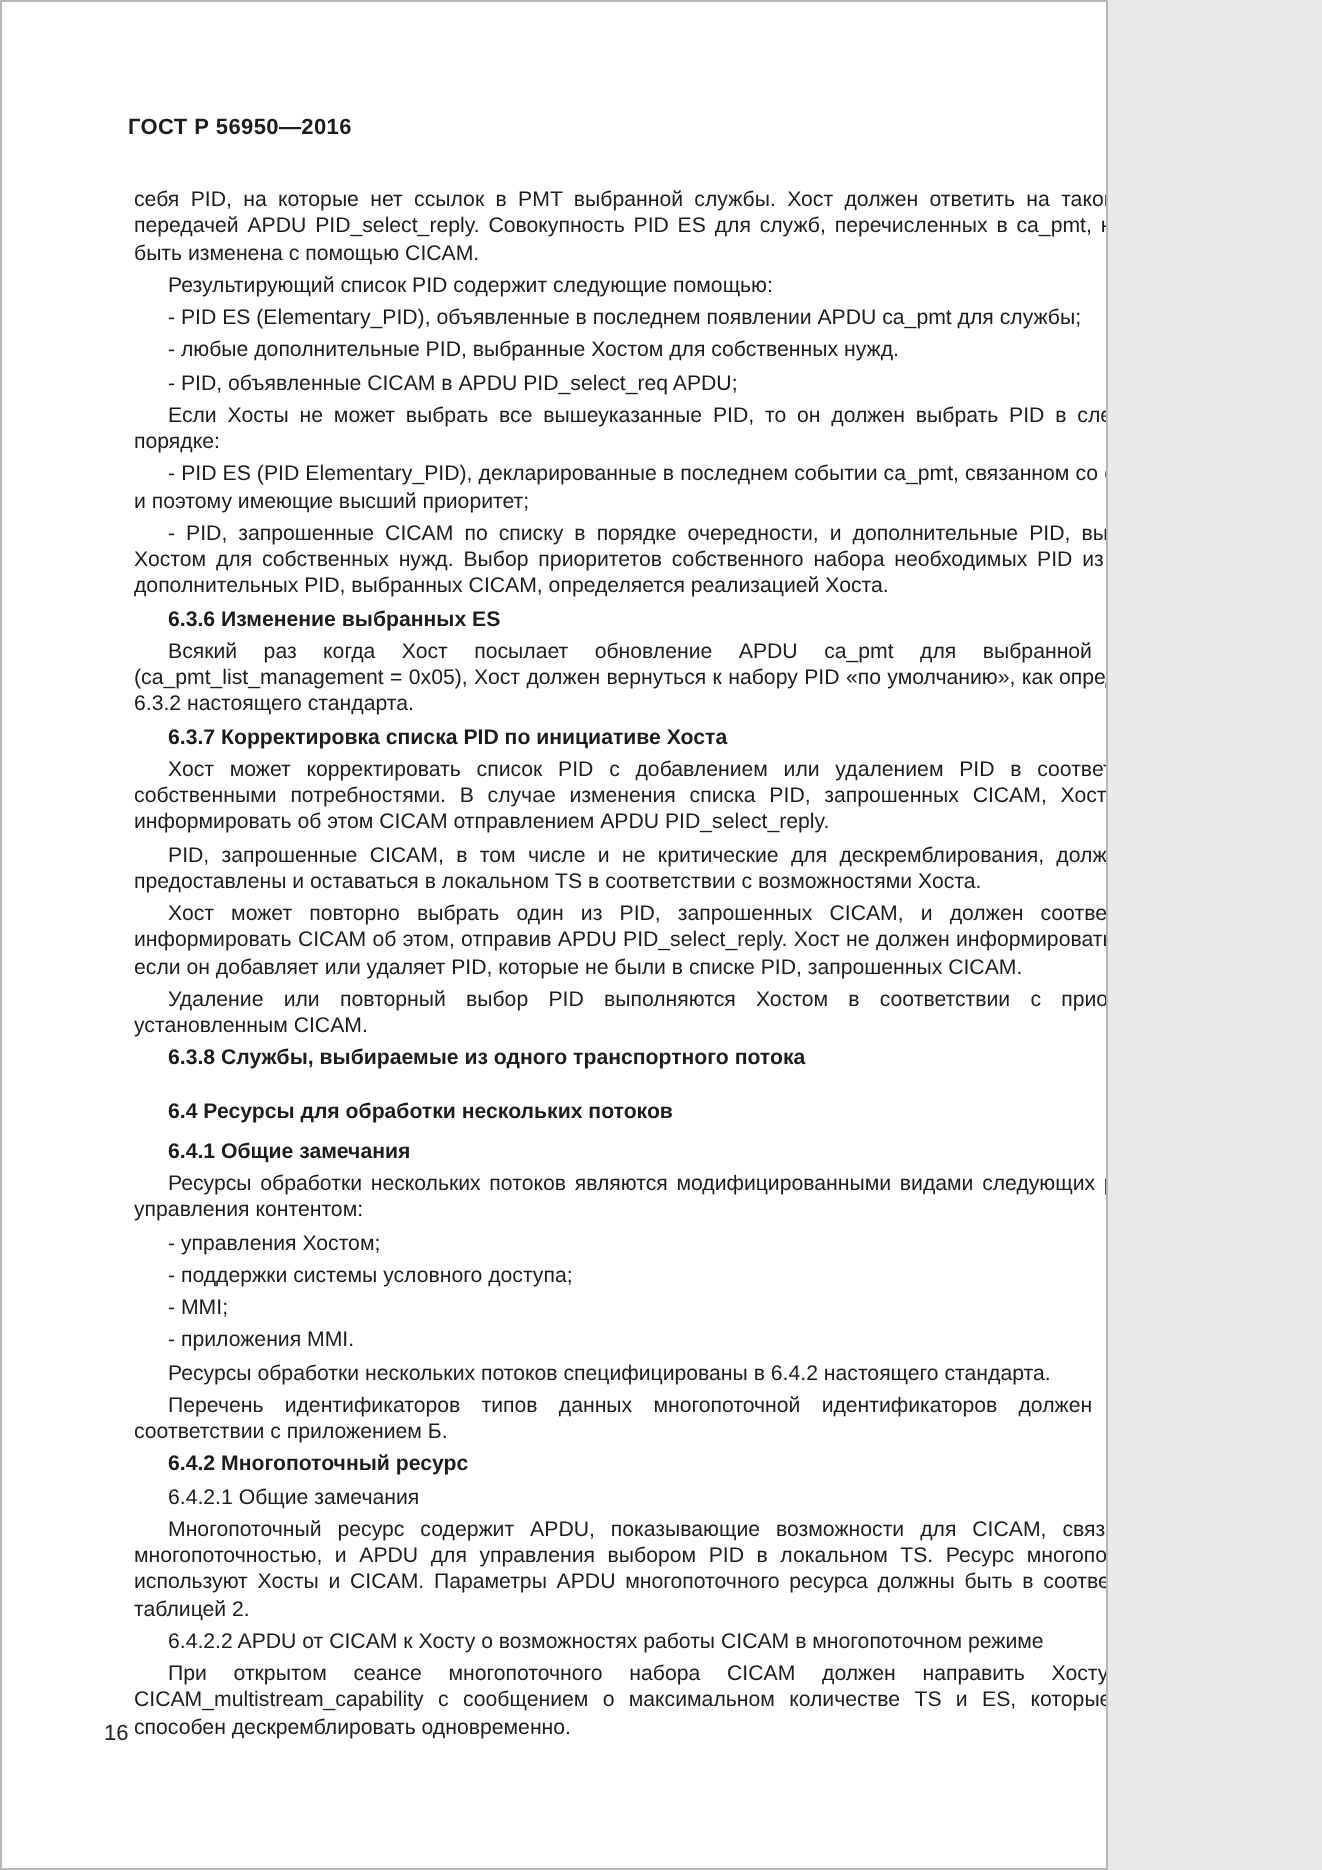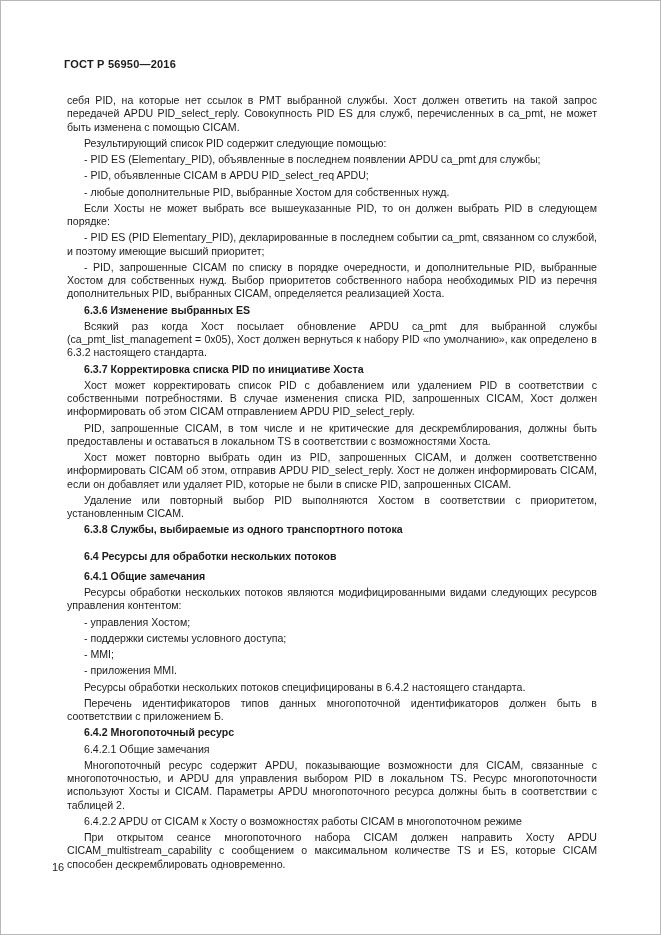--- a/index.html
+++ b/index.html
@@ -4,21 +4,21 @@
 <style>
   * { box-sizing: border-box; }
   html, body { margin: 0; padding: 0; }
   body {
     width: 661px; height: 935px;
     background: #e9e9e9;
     font-family: "Liberation Sans", sans-serif;
   }
   .page {
     position: relative;
-    width: 661px; height: 935px;
+    width: 554px; height: 935px;
     background: #ffffff;
     border: 1px solid #b7b7b7;
     overflow: hidden;
     color: #1c1c1c;
   }
   .doc-header {
     position: absolute;
     left: 63px; top: 57px;
     font-size: 11px;
     font-weight: bold;
@@ -45,22 +45,22 @@
 </head>
 <body>
 
 <div class="page">
   <div class="doc-header">ГОСТ Р 56950—2016</div>
 
   <div class="doc-body" id="doc-body">
       <p class="para">себя PID, на которые нет ссылок в PMT выбранной службы. Хост должен ответить на такой запрос передачей APDU PID_select_reply. Совокупность PID ES для служб, перечисленных в ca_pmt, не может быть изменена с помощью CICAM.</p>
       <p class="para indent">Результирующий список PID содержит следующие помощью:</p>
       <p class="para indent">- PID ES (Elementary_PID), объявленные в последнем появлении APDU ca_pmt для службы;</p>
+      <p class="para indent">- любые дополнительные PID, выбранные Хостом для собственных нужд.</p>
       <p class="para indent">- PID, объявленные CICAM в APDU PID_select_req APDU;</p>
-      <p class="para indent">- любые дополнительные PID, выбранные Хостом для собственных нужд.</p>
       <p class="para indent">Если Хосты не может выбрать все вышеуказанные PID, то он должен выбрать PID в следующем порядке:</p>
       <p class="para indent">- PID ES (PID Elementary_PID), декларированные в последнем событии ca_pmt, связанном со службой, и поэтому имеющие высший приоритет;</p>
       <p class="para indent">- PID, запрошенные CICAM по списку в порядке очередности, и дополнительные PID, выбранные Хостом для собственных нужд. Выбор приоритетов собственного набора необходимых PID из перечня дополнительных PID, выбранных CICAM, определяется реализацией Хоста.</p>
       <p class="para indent bold">6.3.6 Изменение выбранных ES</p>
       <p class="para indent">Всякий раз когда Хост посылает обновление APDU ca_pmt для выбранной службы (ca_pmt_list_management = 0x05), Хост должен вернуться к набору PID «по умолчанию», как определено в 6.3.2 настоящего стандарта.</p>
       <p class="para indent bold">6.3.7 Корректировка списка PID по инициативе Хоста</p>
       <p class="para indent">Хост может корректировать список PID с добавлением или удалением PID в соответствии с собственными потребностями. В случае изменения списка PID, запрошенных CICAM, Хост должен информировать об этом CICAM отправлением APDU PID_select_reply.</p>
       <p class="para indent">PID, запрошенные CICAM, в том числе и не критические для дескремблирования, должны быть предоставлены и оставаться в локальном TS в соответствии с возможностями Хоста.</p>
       <p class="para indent">Хост может повторно выбрать один из PID, запрошенных CICAM, и должен соответственно информировать CICAM об этом, отправив APDU PID_select_reply. Хост не должен информировать CICAM, если он добавляет или удаляет PID, которые не были в списке PID, запрошенных CICAM.</p>
       <p class="para indent">Удаление или повторный выбор PID выполняются Хостом в соответствии с приоритетом, установленным CICAM.</p>

